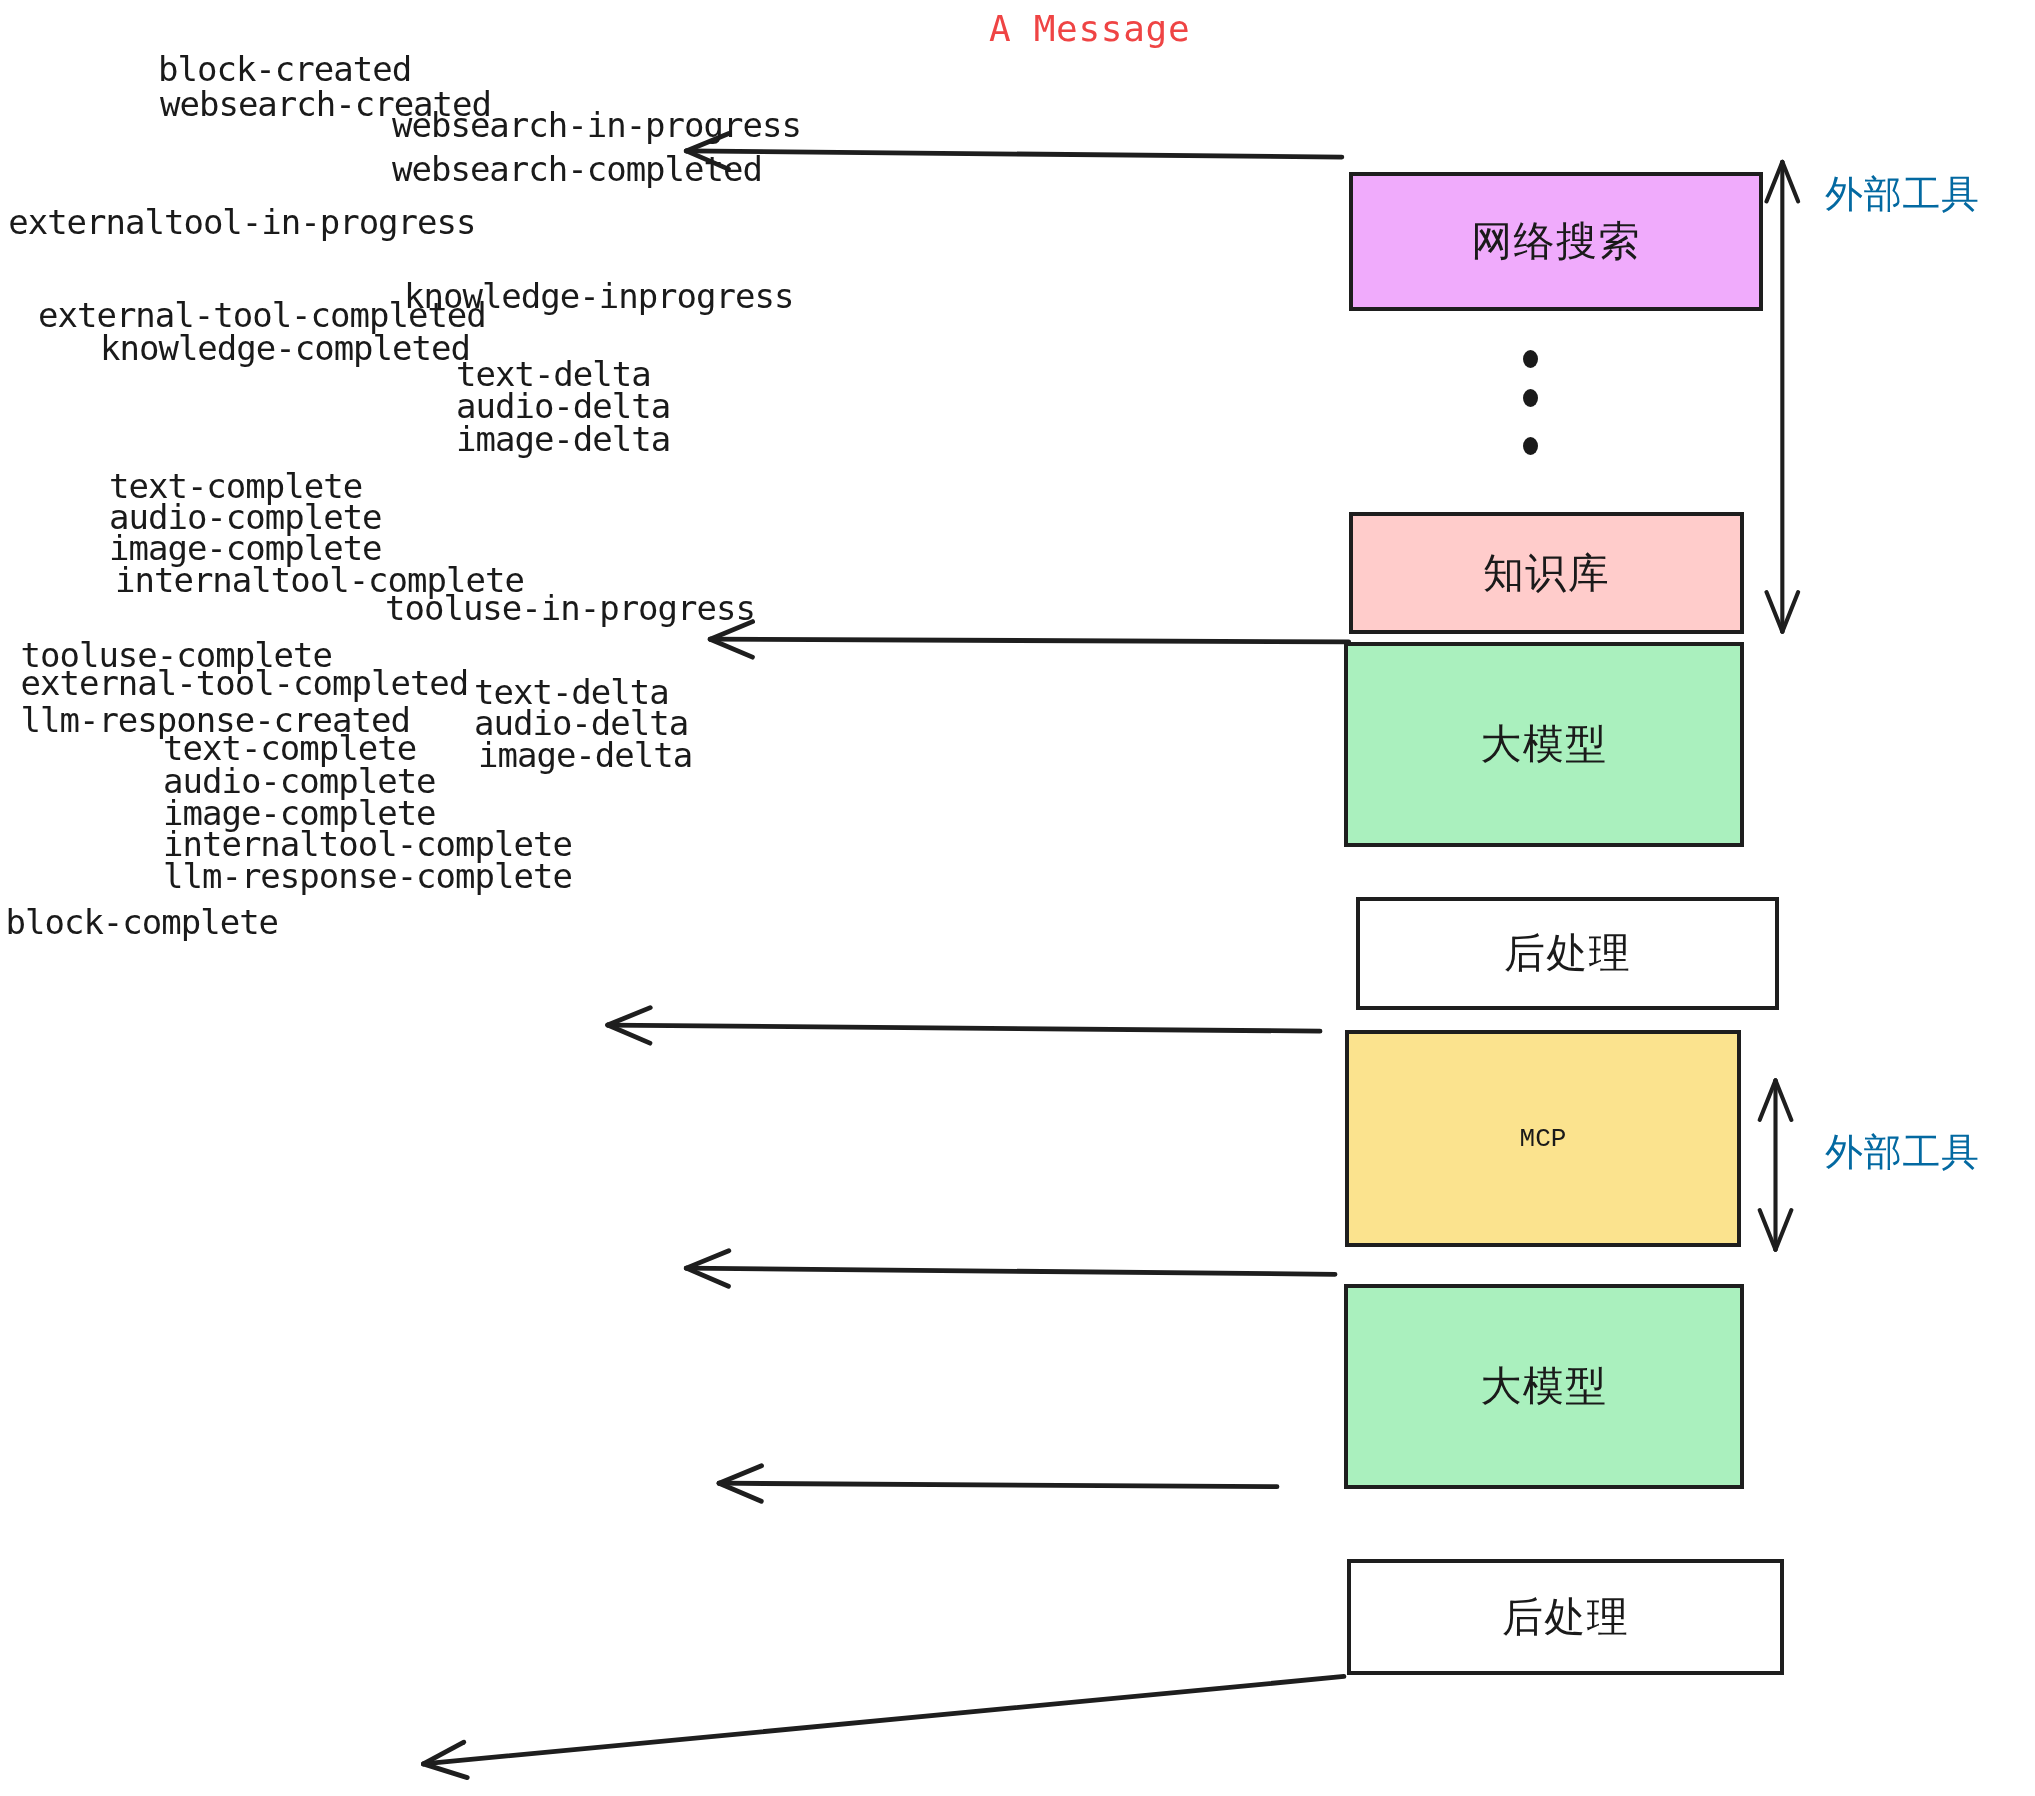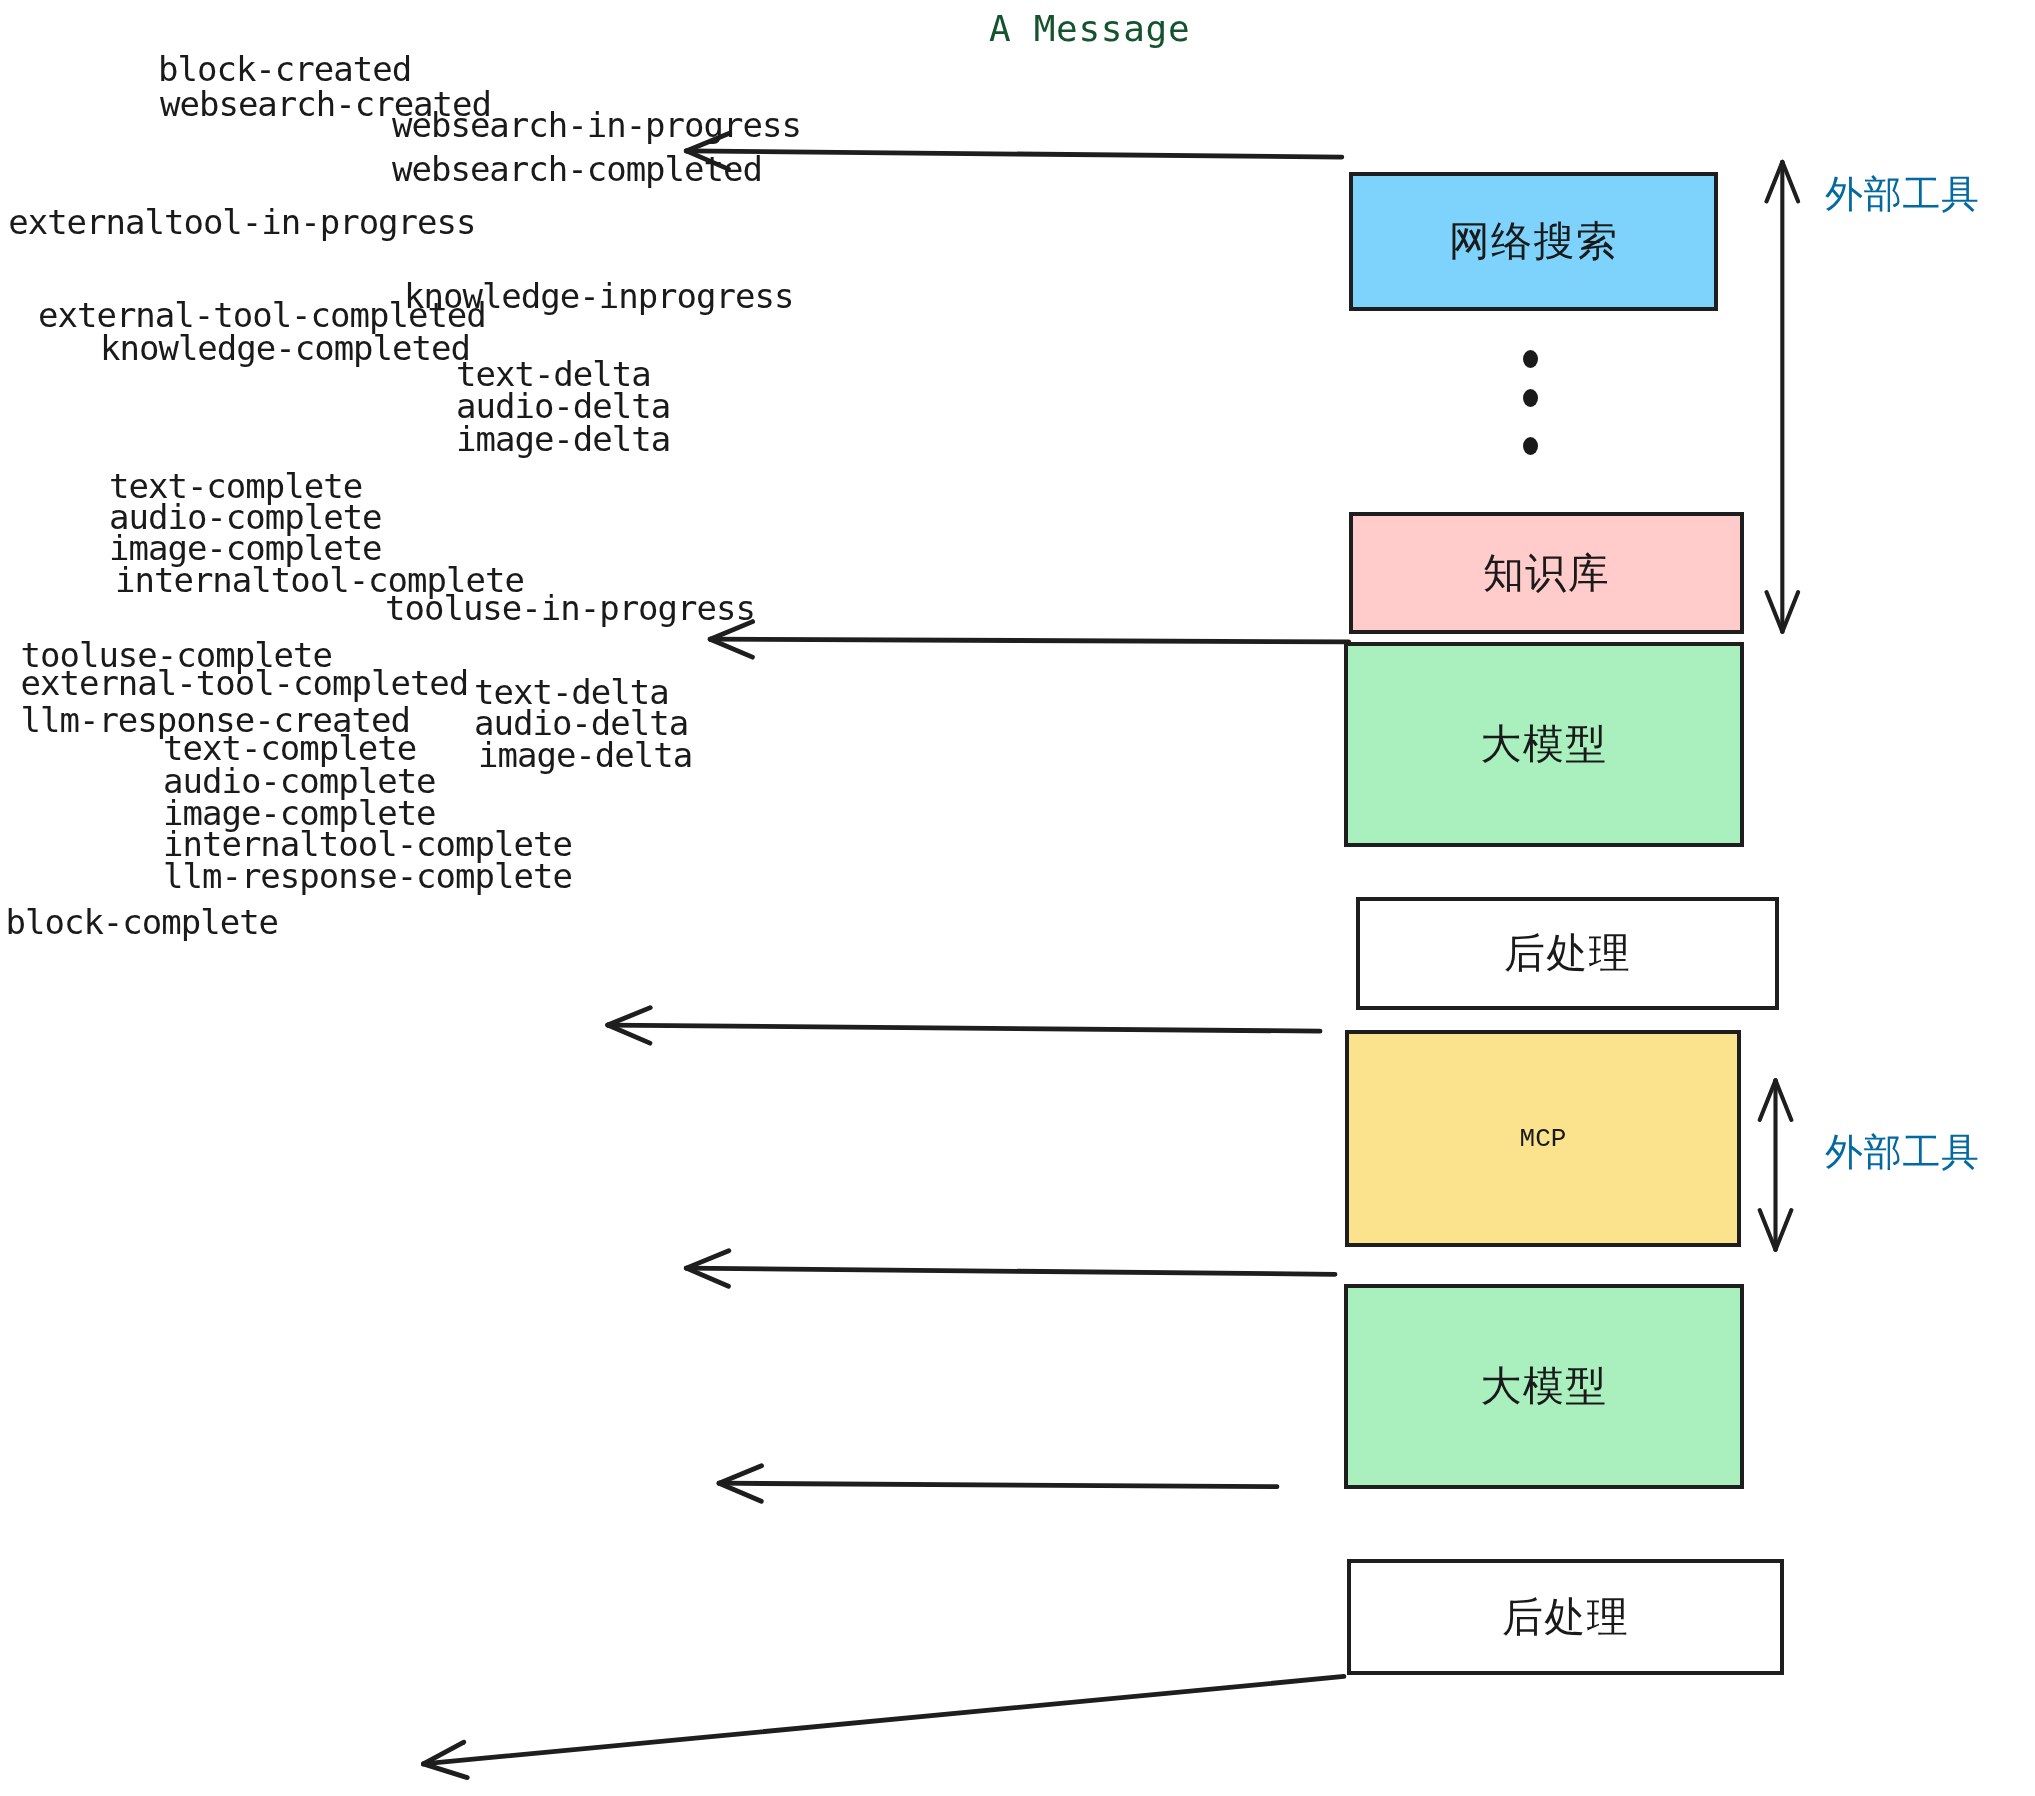--- a/index.html
+++ b/index.html
@@ -23,21 +23,21 @@
     font-size: 34px;
     line-height: 1;
     color: #1a1a1a;
     white-space: pre;
     letter-spacing: -1px;
   }
   .title {
     position: absolute;
     font-family: "DejaVu Sans Mono", "Liberation Mono", monospace;
     font-size: 36px;
-    color: #14532d;
+    color: #ef4444;
     white-space: pre;
     letter-spacing: 0.7px;
   }
   
   .node {
     position: absolute;
     box-sizing: border-box;
     border: 4.1px solid #1e1e1e;
     display: flex;
     align-items: center;
@@ -161,21 +161,21 @@
       <div class="evt" style="left: 478px; top: 738px;">image-delta</div>
       <div class="evt" style="left: 163px; top: 731px;">text-complete</div>
       <div class="evt" style="left: 163px; top: 764px;">audio-complete</div>
       <div class="evt" style="left: 163px; top: 796px;">image-complete</div>
       <div class="evt" style="left: 163px; top: 827px;">internaltool-complete</div>
       <div class="evt" style="left: 163px; top: 859px;">llm-response-complete</div>
       <div class="evt" style="left: 5.5px; top: 905px;">block-complete</div>
     </div>
 
   <div id="nodes-layer">
-      <div class="node" style="left: 1349px; top: 172px; width: 369px; height: 139px; background: #7dd3fc;">
+      <div class="node" style="left: 1349px; top: 172px; width: 414px; height: 139px; background: #f0abfc;">
         <span>网络搜索</span>
       </div>
       <div class="node" style="left: 1349px; top: 512px; width: 395px; height: 122px; background: rgb(255, 204, 203); justify-content: center;">
         <span>知识库</span>
       </div>
       <div class="node" style="left: 1344px; top: 642px; width: 400px; height: 205px; background: rgb(170, 240, 190);">
         <span>大模型</span>
       </div>
       <div class="node" style="left: 1356px; top: 897px; width: 423px; height: 113px; background: rgb(255, 255, 255);">
         <span>后处理</span>

